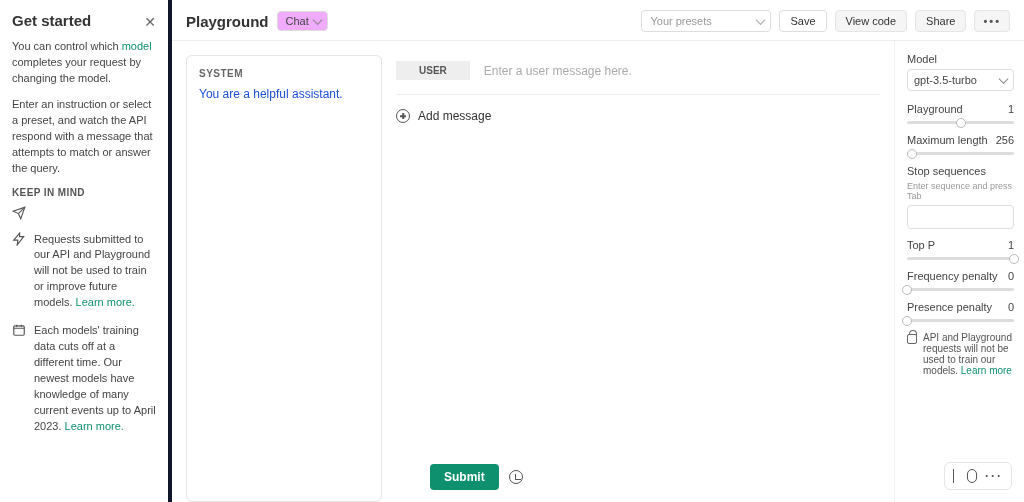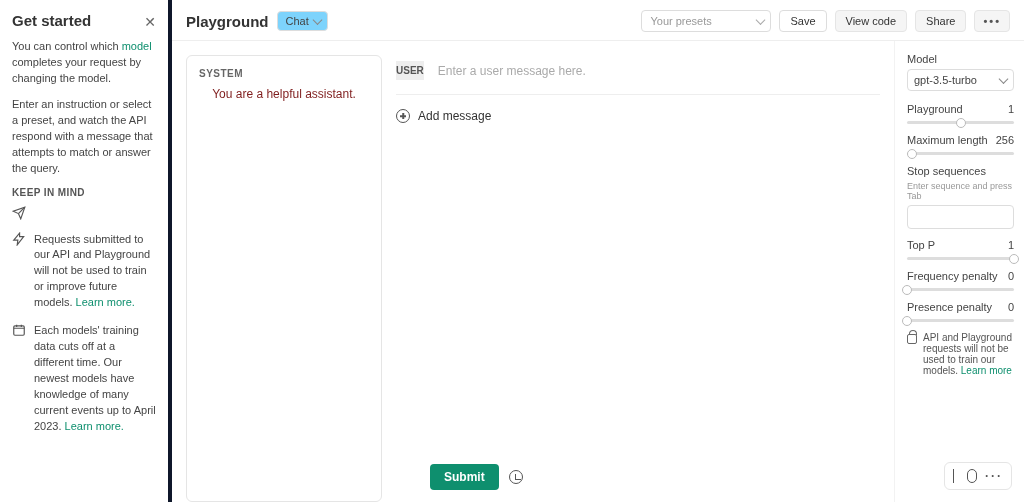--- a/index.html
+++ b/index.html
@@ -10,36 +10,36 @@
 .close-x { position: absolute; top: 14px; right: 12px; font-size: 14px; color: #666; cursor: pointer; }
 .sidebar p { font-size: 11px; line-height: 1.45; color: #444; margin-bottom: 10px; }
 .sidebar .kim { font-size: 10px; letter-spacing: .04em; font-weight: 700; color: #555; text-transform: uppercase; margin: 6px 0 8px; }
 .tip { display: flex; gap: 8px; margin-bottom: 12px; }
 .tip .ic { width: 14px; flex: none; color: #555; }
 .tip .txt { font-size: 11px; line-height: 1.45; color: #444; }
 a.link { color: #0e8f6e; text-decoration: none; }
 .main { flex: 1; display: flex; flex-direction: column; }
 .topbar { display: flex; align-items: center; padding: 10px 14px 8px; border-bottom: 1px solid #eee; gap: 8px; }
 .pg-title { font-size: 15px; font-weight: 700; }
-.mode-pill { border: 1px solid #ddd; border-radius: 4px; padding: 3px 18px 3px 8px; font-size: 11px; color: #444; position: relative; background: #7dd3fc; }
+.mode-pill { border: 1px solid #ddd; border-radius: 4px; padding: 3px 18px 3px 8px; font-size: 11px; color: #444; position: relative; background: #f0abfc; }
 .mode-pill::after { content:""; position:absolute; right:6px; top:50%; width:6px; height:6px; border-right:1px solid #888; border-bottom:1px solid #888; transform: translateY(-65%) rotate(45deg); }
 .topbar-spacer { flex: 1; }
 .presets { border:1px solid #ddd; border-radius:4px; padding:4px 20px 4px 8px; font-size:11px; color:#999; min-width:130px; position:relative; }
 .presets::after { content:""; position:absolute; right:6px; top:50%; width:6px; height:6px; border-right:1px solid #aaa; border-bottom:1px solid #aaa; transform: translateY(-65%) rotate(45deg); }
 .btn { border:1px solid #ddd; border-radius:4px; padding:4px 10px; font-size:11px; color:#333; cursor:pointer; background:#fff; }
 .btn.light { background:#f5f5f5; border-color:#e5e5e5; }
 .btn.icon { padding:4px 8px; }
 .work { flex:1; display:flex; overflow:hidden; }
 .editor { flex:1; display:flex; gap:14px; padding:14px 14px 0 14px; min-width:0; }
 .sysbox { width:196px; border:1px solid #e5e5e5; border-radius:6px; padding:12px; }
 .sys-label { font-size:10px; letter-spacing:.05em; font-weight:700; color:#666; margin-bottom:8px; }
-.sys-text { font-size:12px; color:#7f1d1d;text-align:center; }
+.sys-text { font-size:12px; color:#1d4ed8; }
 .chatcol { flex:1; display:flex; flex-direction:column; min-width:0; }
 .msgrow { display:flex; align-items:center; gap:14px; padding:6px 0 14px; border-bottom:1px solid #eee; }
-.role-chip { background:#eee; border-radius:0; font-size:10px; font-weight:700; padding:4px 0; color:#555; }
+.role-chip { background:#eee; border-radius:0; font-size:10px; font-weight:700; padding:4px 23px; color:#555; }
 .user-ph { font-size:12px; color:#aaa; }
 .addmsg { display:flex; align-items:center; gap:8px; padding:14px 0; color:#333; font-size:12px; cursor:pointer; }
 .addmsg .plus { width:14px; height:14px; border:1.5px solid #555; border-radius:50%; position:relative; }
 .addmsg .plus::before,.addmsg .plus::after { content:""; position:absolute; background:#555; }
 .addmsg .plus::before { left:3px; right:3px; top:50%; height:1.5px; transform:translateY(-50%); }
 .addmsg .plus::after { top:3px; bottom:3px; left:50%; width:1.5px; transform:translateX(-50%); }
 .footer { position:absolute; left:430px; bottom:12px; display:flex; align-items:center; gap:10px; }
 .submit { background:#0e8f6e; color:#fff; border:none; border-radius:4px; padding:6px 14px; font-size:12px; font-weight:600; cursor:pointer; }
 .history-ic { width:14px; height:14px; border:1.5px solid #555; border-radius:50%; position:relative; }
 .history-ic::after { content:""; position:absolute; width:5px; height:5px; border-left:1.5px solid #555; border-bottom:1.5px solid #555; left:5px; top:3px; }

